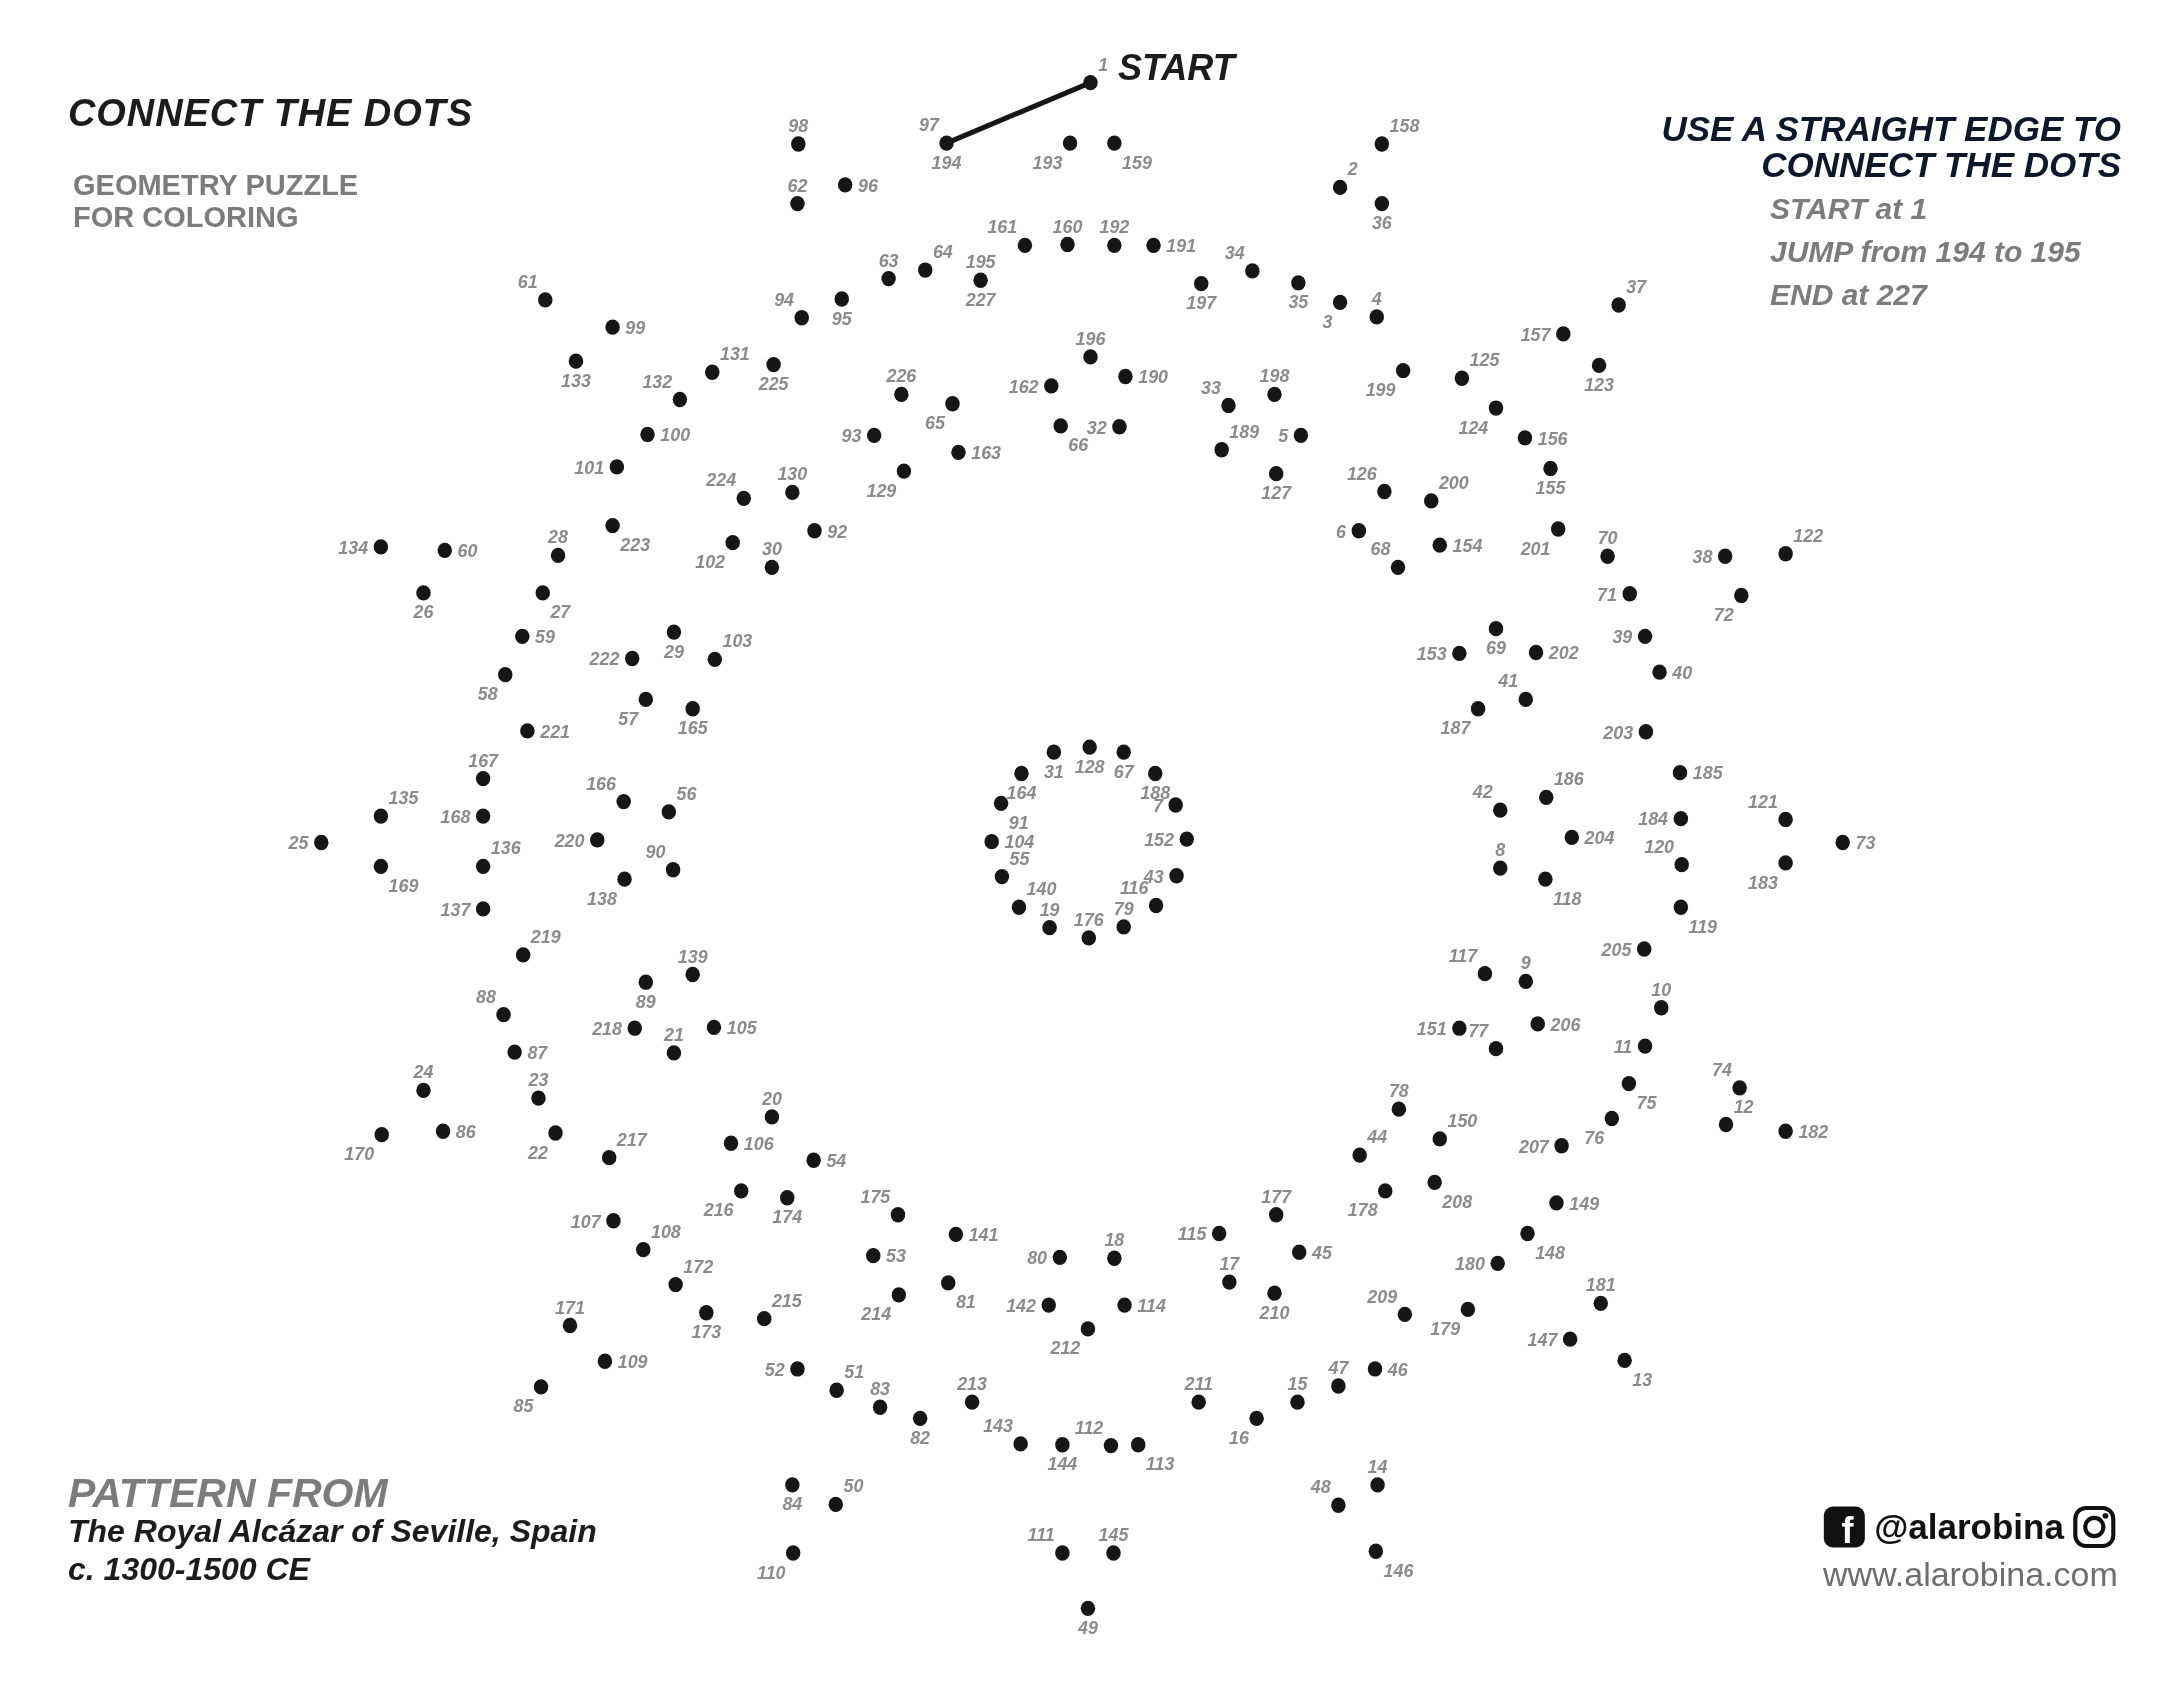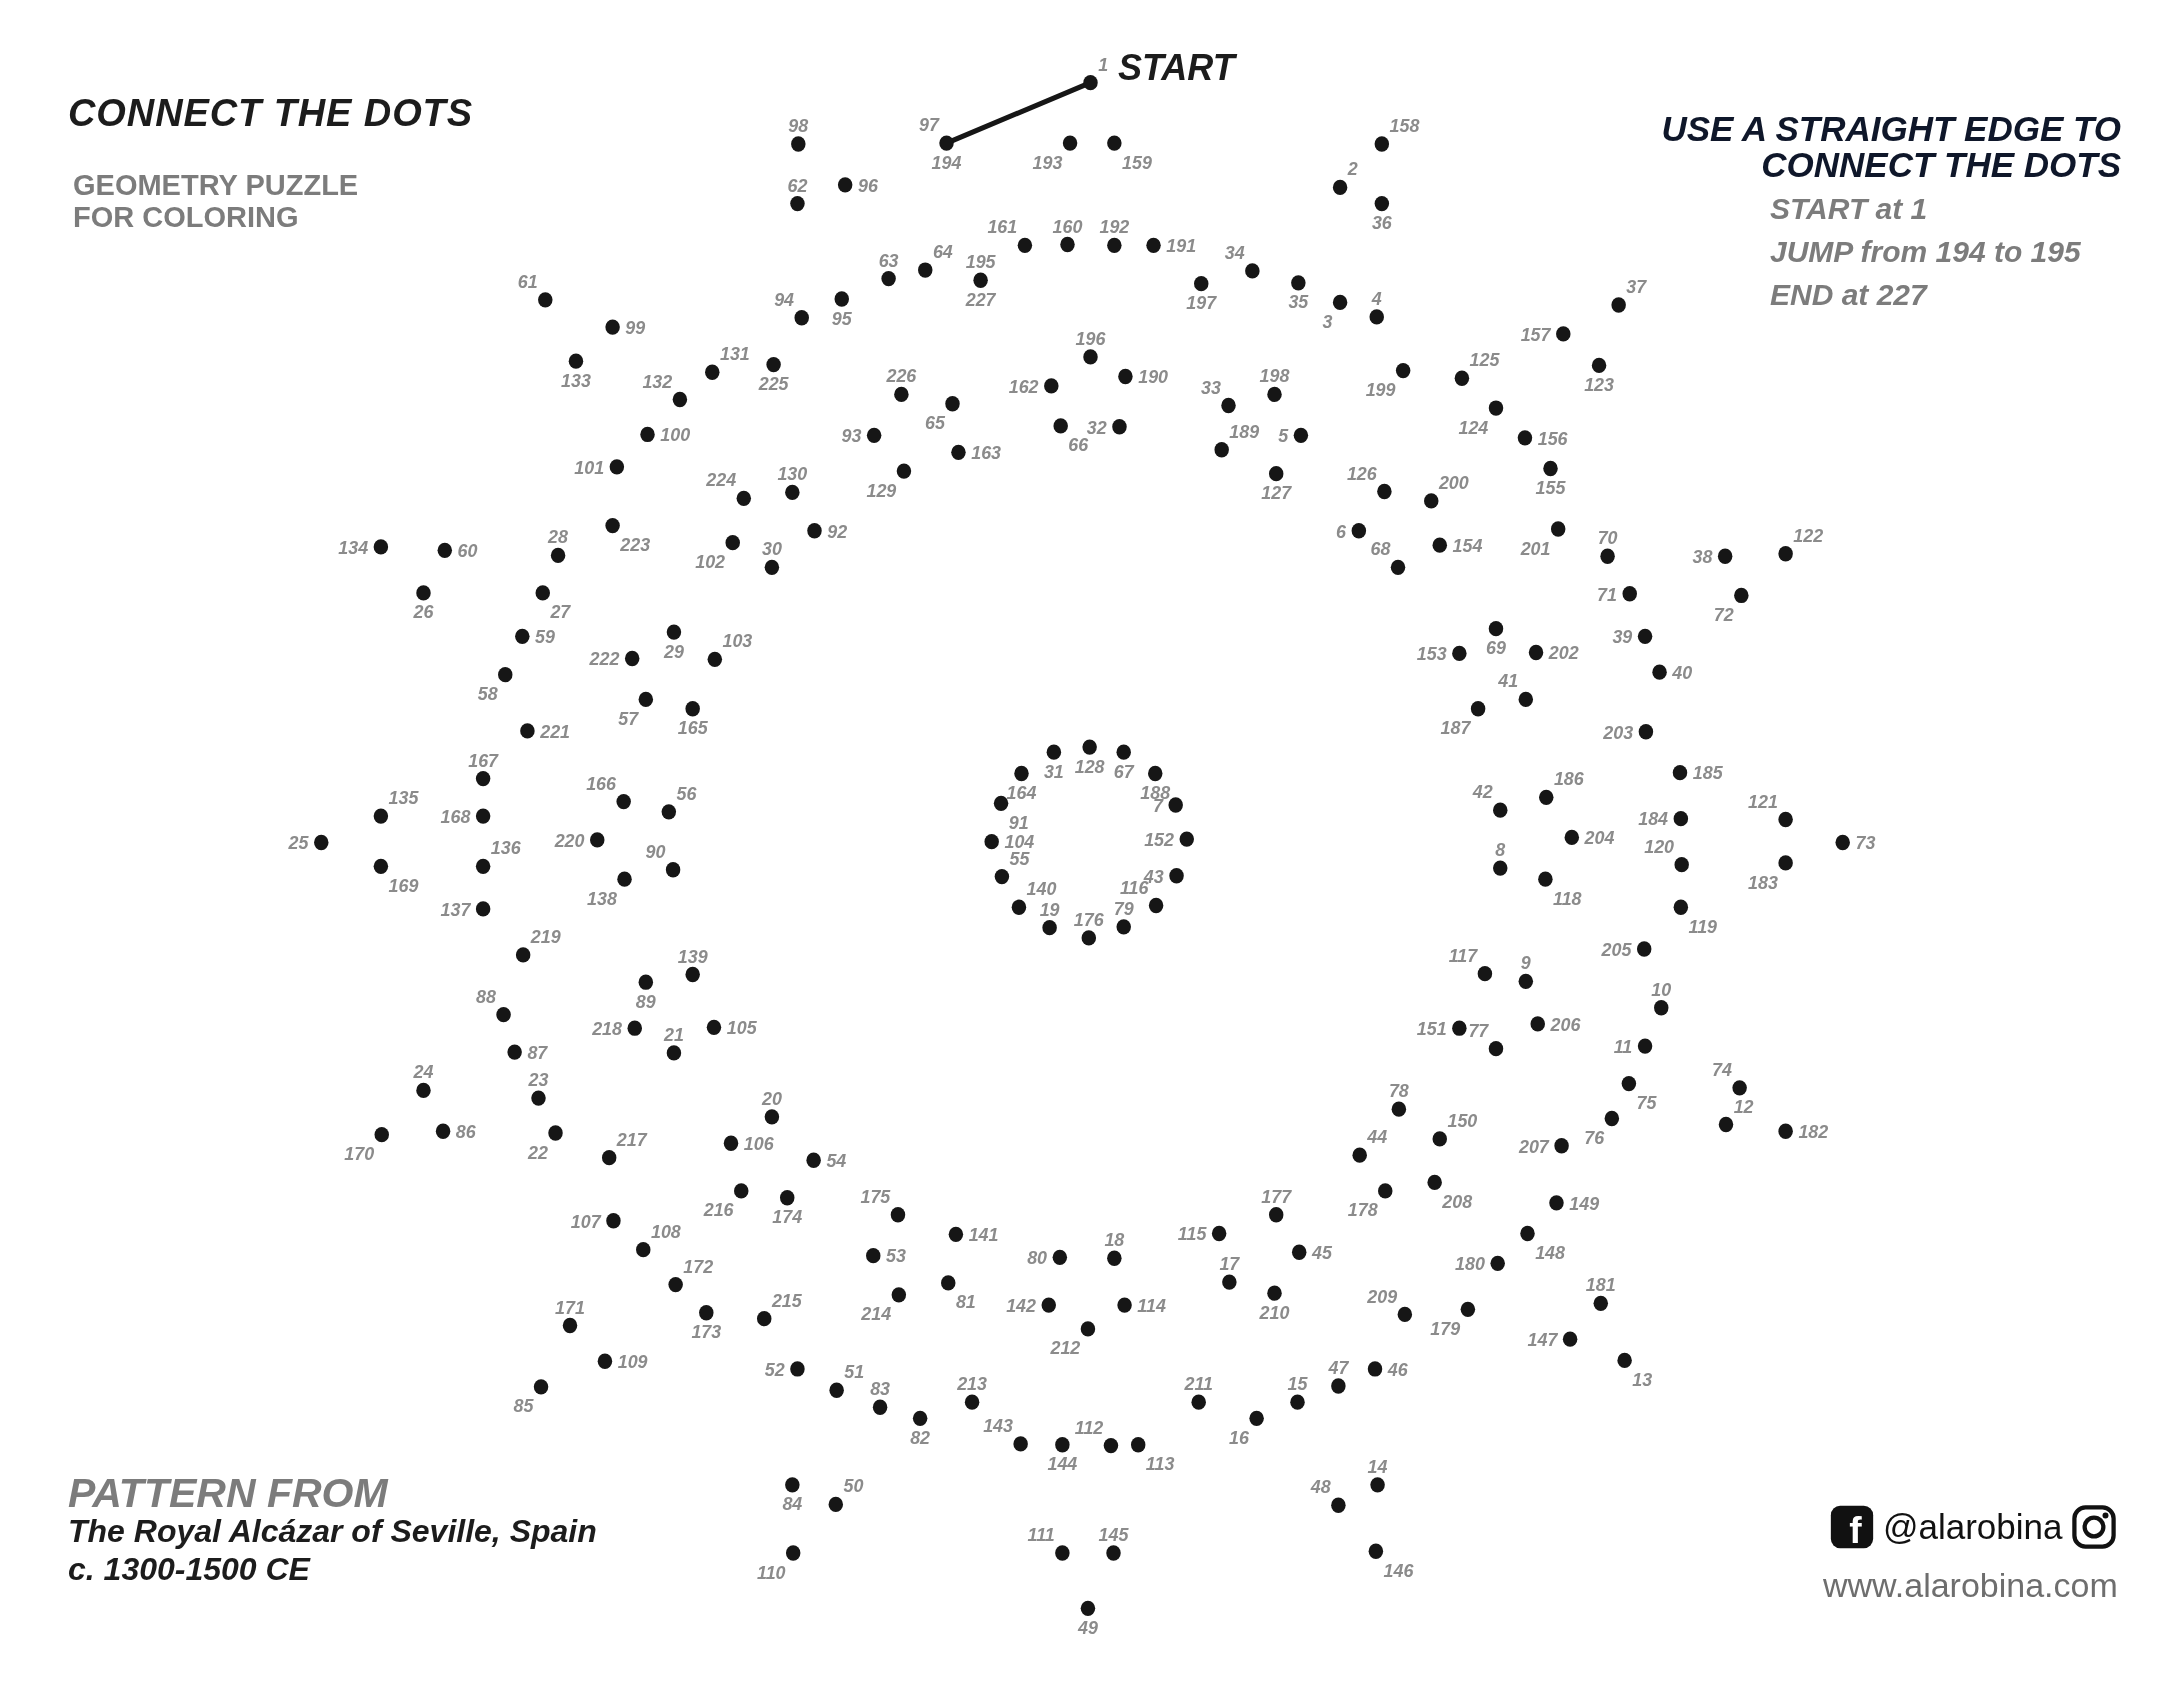--- a/index.html
+++ b/index.html
@@ -8,22 +8,22 @@
   .abs{position:absolute;}
   .title{left:68px;top:92px;font-size:38px;font-weight:bold;font-style:italic;color:#1c1c1c;letter-spacing:0.9px;}
   .subtitle{left:73px;top:169px;font-size:29px;font-weight:bold;color:#7c7c7c;line-height:32px;}
   .edge-instr{right:60px;top:111px;text-align:right;font-size:35px;font-weight:bold;font-style:italic;color:#0f172a;line-height:36px;}
   .steps{left:1770px;top:187px;width:353px;text-align:left;font-size:30px;font-weight:bold;font-style:italic;color:#7c7c7c;line-height:43px;}
   .start-label{left:1118px;top:47px;font-size:36px;font-weight:bold;font-style:italic;color:#1c1c1c;}
   .pattern{left:68px;top:1474px;font-size:32px;font-weight:bold;font-style:italic;line-height:38px;color:#1c1c1c;}
   .pattern .gray{color:#7c7c7c;font-size:41px;}
   .social{left:1823px;top:1504px;width:294px;}
   .social-row{display:flex;align-items:center;justify-content:flex-end;gap:8.5px;}
-  .handle{font-size:35px;font-weight:normal;color:#111;}
-  .website{margin-top:16px;text-align:right;font-size:34px;color:#6e6e6e;}
+  .handle{font-size:35px;font-weight:bold;color:#111;}
+  .website{margin-top:5px;text-align:right;font-size:34px;color:#6e6e6e;}
   svg text{font-family:"Liberation Sans",sans-serif;}
 </style>
 </head>
 <body>
 
 <div class="page">
 
   <svg id="dots-svg" class="abs" style="left:0;top:0;" width="2181" height="1685" viewBox="0 0 2560 1978">
       <line x1="1280" y1="97" x2="1111" y2="168" stroke="#161616" stroke-width="6" stroke-linecap="round"></line>
       <ellipse cx="1280" cy="97" rx="8.5" ry="9" fill="#161616"></ellipse>

